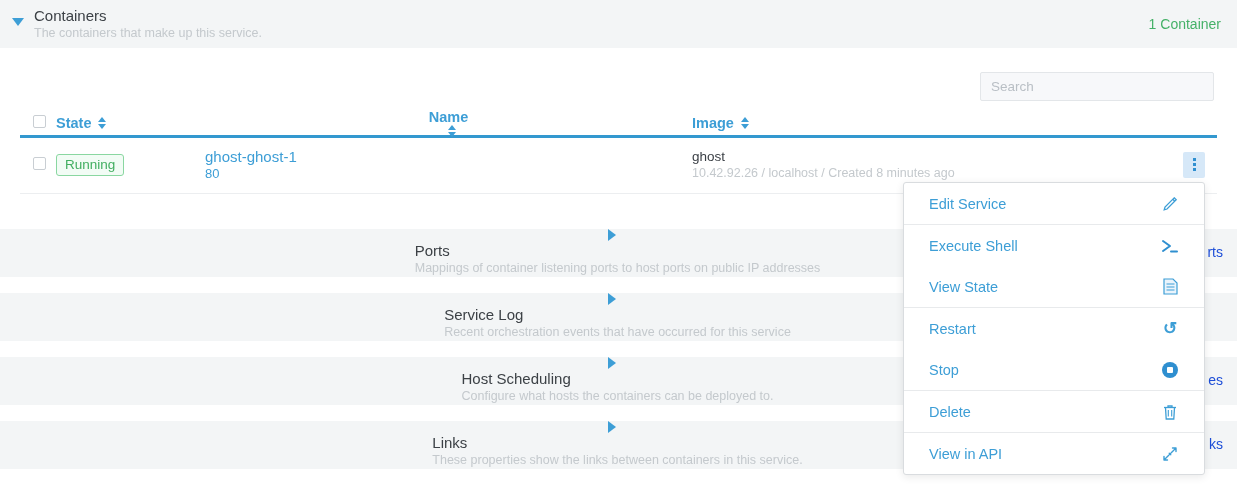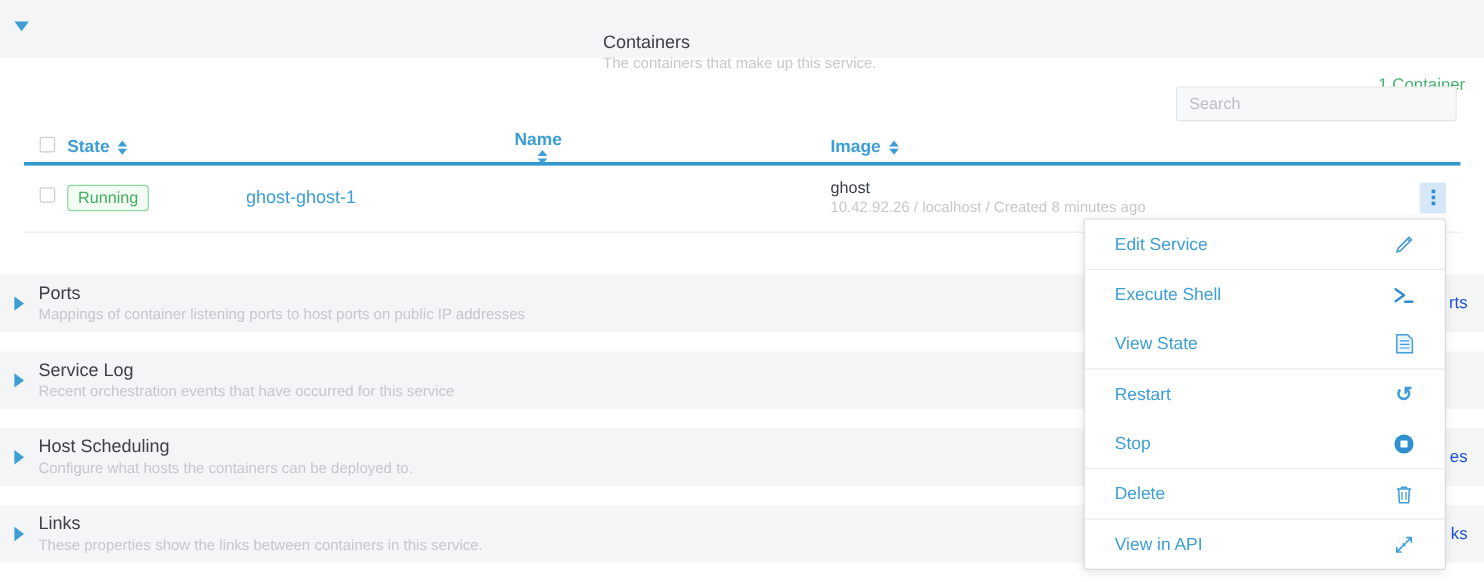--- a/index.html
+++ b/index.html
@@ -6,21 +6,21 @@
   html,body { width:1237px; height:485px; }
   body {
     font-family: "Liberation Sans", sans-serif;
     background:#fff; color:#3c4146;
     position:relative; overflow:hidden;
   }
 
   
   .topbar {
     height:48px; background:#f3f5f6;
-    display:flex; align-items:center; padding:0 16px 0 12px;flex-direction:column;
+    display:flex; align-items:center; padding:0 16px 0 12px;
   }
   .caret-down {
     width:0; height:0; flex:0 0 auto;
     border-left:6px solid transparent; border-right:6px solid transparent;
     border-top:8px solid #3d9ed6; margin:8px 10px 0 0; align-self:flex-start; margin-top:18px;
   }
   .caret-right {
     width:0; height:0; flex:0 0 auto;
     border-top:6px solid transparent; border-bottom:6px solid transparent;
     border-left:8px solid #3d9ed6; margin-right:12px;
@@ -68,21 +68,21 @@
   .kebab {
     width:22px; height:26px; border:none; border-radius:2px; background:#d6e8f8;
     display:flex; flex-direction:column; align-items:center; justify-content:center; gap:2px; cursor:pointer;
   }
   .kebab i { width:3px; height:3px; background:#2f8fd0; display:block; }
 
   
   .bars { margin-top:35px; }
   .bar {
     height:48px; background:#f3f5f6; margin-bottom:16px;
-    display:flex; align-items:center; padding:0 14px 0 12px; position:relative; cursor:pointer;
+    display:flex; align-items:center; padding:0 14px 0 12px; position:relative; cursor:pointer;flex-direction:column;
   }
   .bar:last-child { margin-bottom:0; }
   .bar .frag { position:absolute; right:14px; top:15px; color:#1d4ed8; font-size:14px; }
 
   
   .dropdown {
     position:absolute; left:903px; top:182px; width:302px;
     background:#fff; border:1px solid #d9dcdf; border-radius:3px;
     box-shadow:0 2px 8px rgba(0,0,0,.09); z-index:10;
   }
@@ -144,20 +144,21 @@
     <div class="col-act"></div>
   </div>
 
   <div class="trow">
     <div class="col-cb"><span class="checkbox"></span></div>
     <div class="col-state">
       <span class="badge">Running</span>
     </div>
     <div class="col-name">
       <a class="name-link">ghost-ghost-1</a>
+      <div class="port">80</div>
     </div>
     <div class="col-image">
       <div class="img-name">ghost</div>
       <div class="img-detail">10.42.92.26 / localhost / Created 8 minutes ago</div>
     </div>
     <div class="col-act">
       <button class="kebab">
           <i></i>
           <i></i>
           <i></i>

